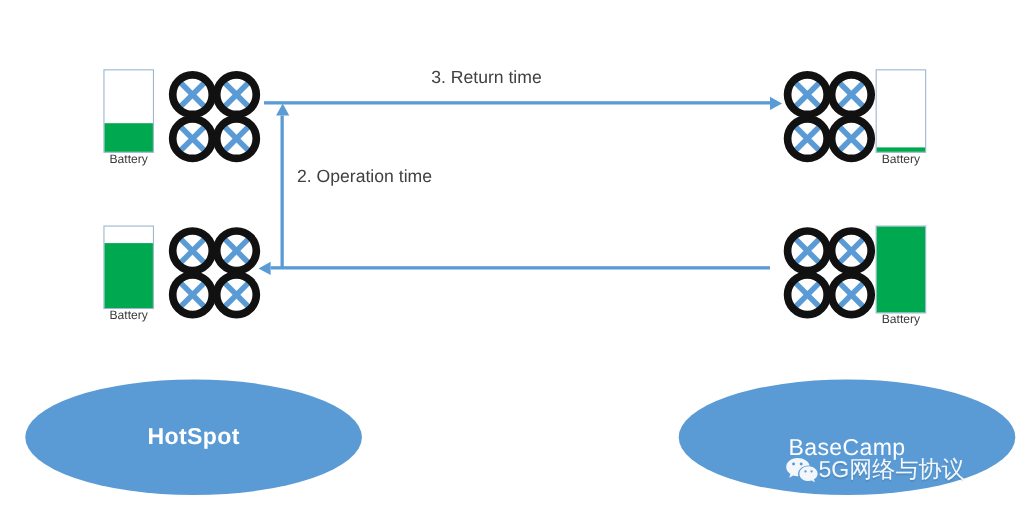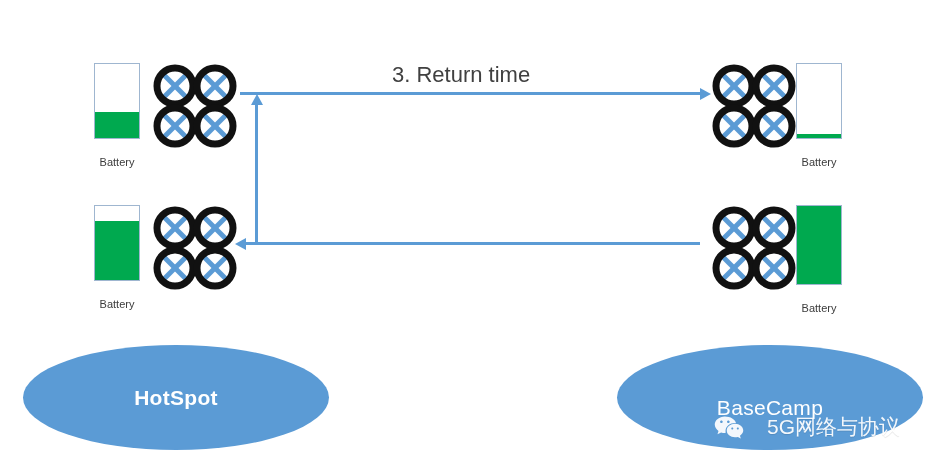--- a/index.html
+++ b/index.html
@@ -37,21 +37,21 @@
   .battery-label {
     position: absolute;
     top: 100%;
     left: 50%;
     transform: translateX(-50%);
     font-size: 11px;
     color: #3b3b3b;
     white-space: nowrap;
     font-family: "Liberation Sans", sans-serif;
     line-height: 13px;
-    padding-top: 18px;
+    padding-top: 1px;
   }
 
   
   .drone { position: absolute; }
 
   
   .arrow-h {
     position: absolute;
     height: 3px;
     background: #5b9bd5;
@@ -82,21 +82,21 @@
   }
   .head-up {
     border-left: 6px solid transparent;
     border-right: 6px solid transparent;
     border-bottom: 11px solid #5b9bd5;
     top: -11px;
     left: -4.5px;
   }
   .arrow-label {
     position: absolute;
-    font-size: 22px;
+    font-size: 16px;
     color: #404040;
     white-space: nowrap;
     font-family: "Liberation Sans", sans-serif;
   }
 
   
   .ellipse {
     position: absolute;
     background: #5b9bd5;
     border-radius: 50%;
@@ -109,21 +109,21 @@
     font-size: 21px;
     font-family: "Liberation Sans", sans-serif;
     letter-spacing: 0.3px;
   }
 
   
   .watermark {
     position: absolute;
     display: flex;
     align-items: center;
-    gap: 23px;
+    gap: 0;
     opacity: 0.93;
   }
   .watermark-text {
     color: #ffffff;
     font-size: 21px;
     font-family: "Liberation Sans", sans-serif;
     text-shadow: 0 1px 1px rgba(0,0,0,0.12);
     white-space: nowrap;
   }
 </style>
@@ -241,20 +241,21 @@
   </div>
 
   <div class="arrow-h" style="left:240px; top:92px; width:460px;">
     <span class="head head-right"></span>
   </div>
   <span class="arrow-label" style="left:392px; top:62px;">3. Return time</span>
 
   <div class="arrow-v" style="left:255px; top:105px; height:138px;">
     <span class="head head-up"></span>
   </div>
+  <span class="arrow-label" style="left:270px; top:152px;">2. Operation time</span>
 
   <div class="arrow-h" style="left:246px; top:242px; width:454px;">
     <span class="head head-left"></span>
   </div>
 
   <div class="ellipse" style="left:23px; top:345px; width:306px; height:105px;font-weight:bold;">
     <span class="ellipse-label">HotSpot</span>
   </div>
 
   <div class="ellipse" style="left:617px; top:345px; width:306px; height:105px;">

